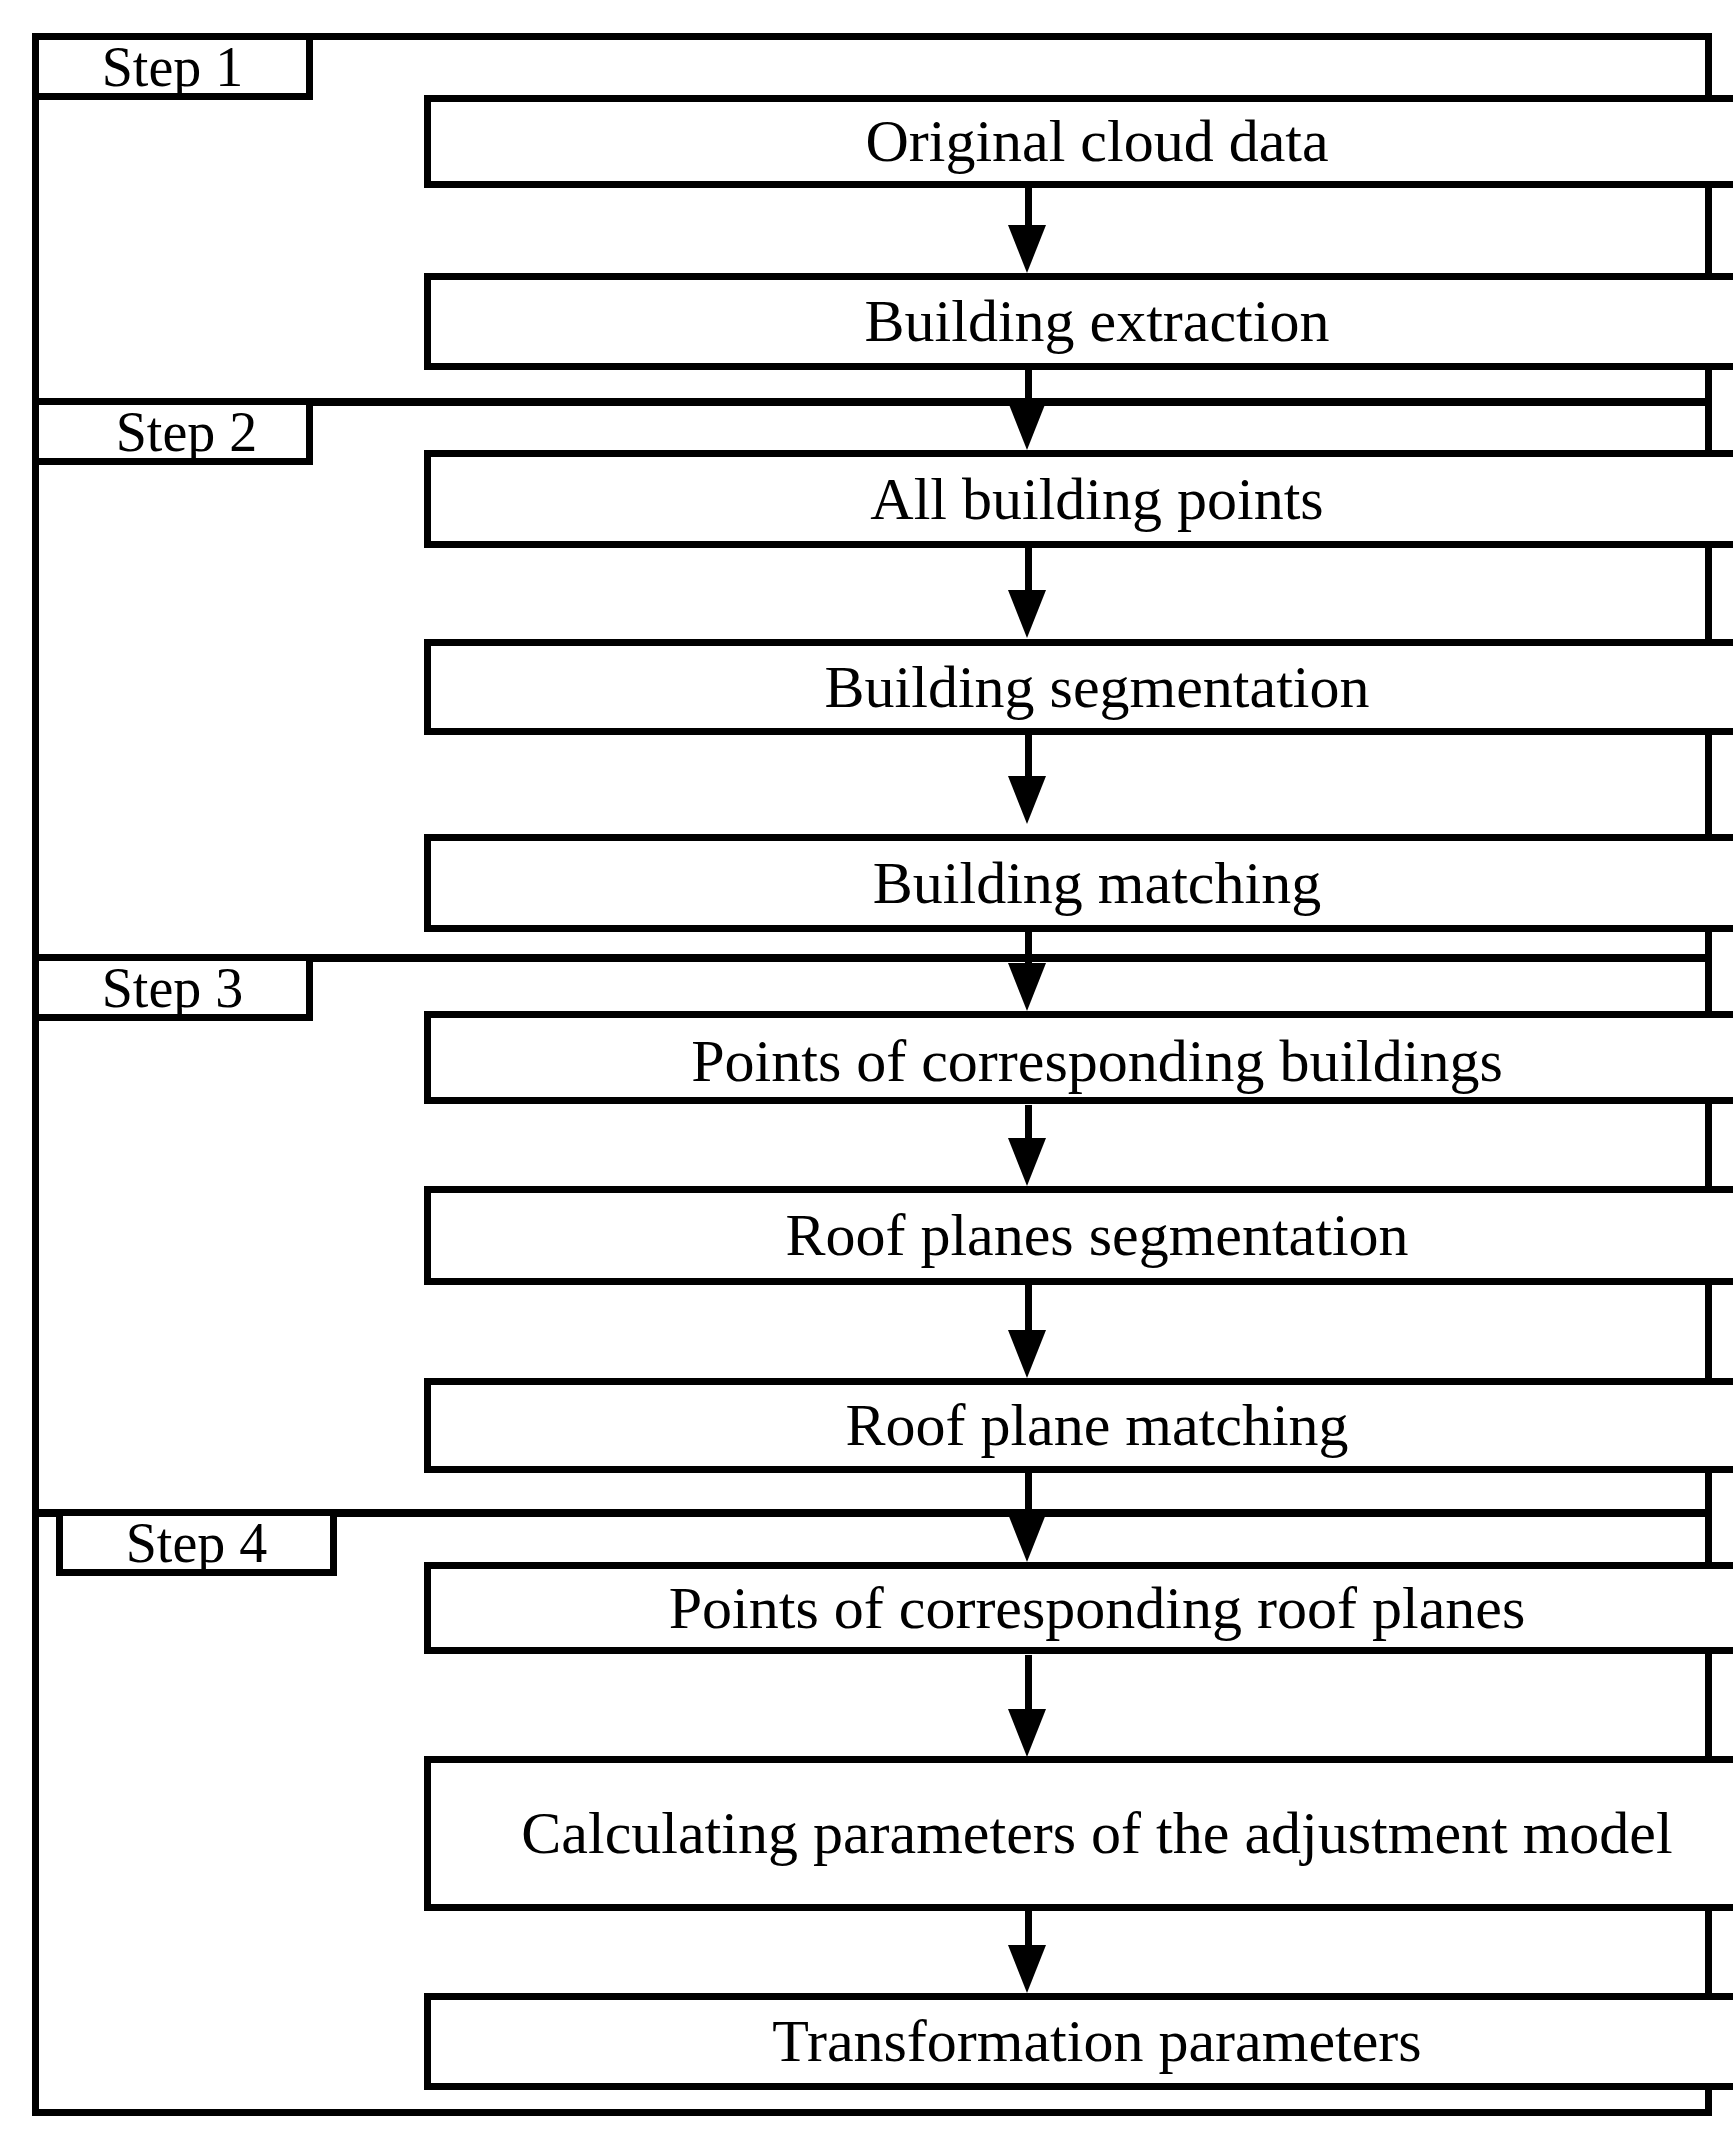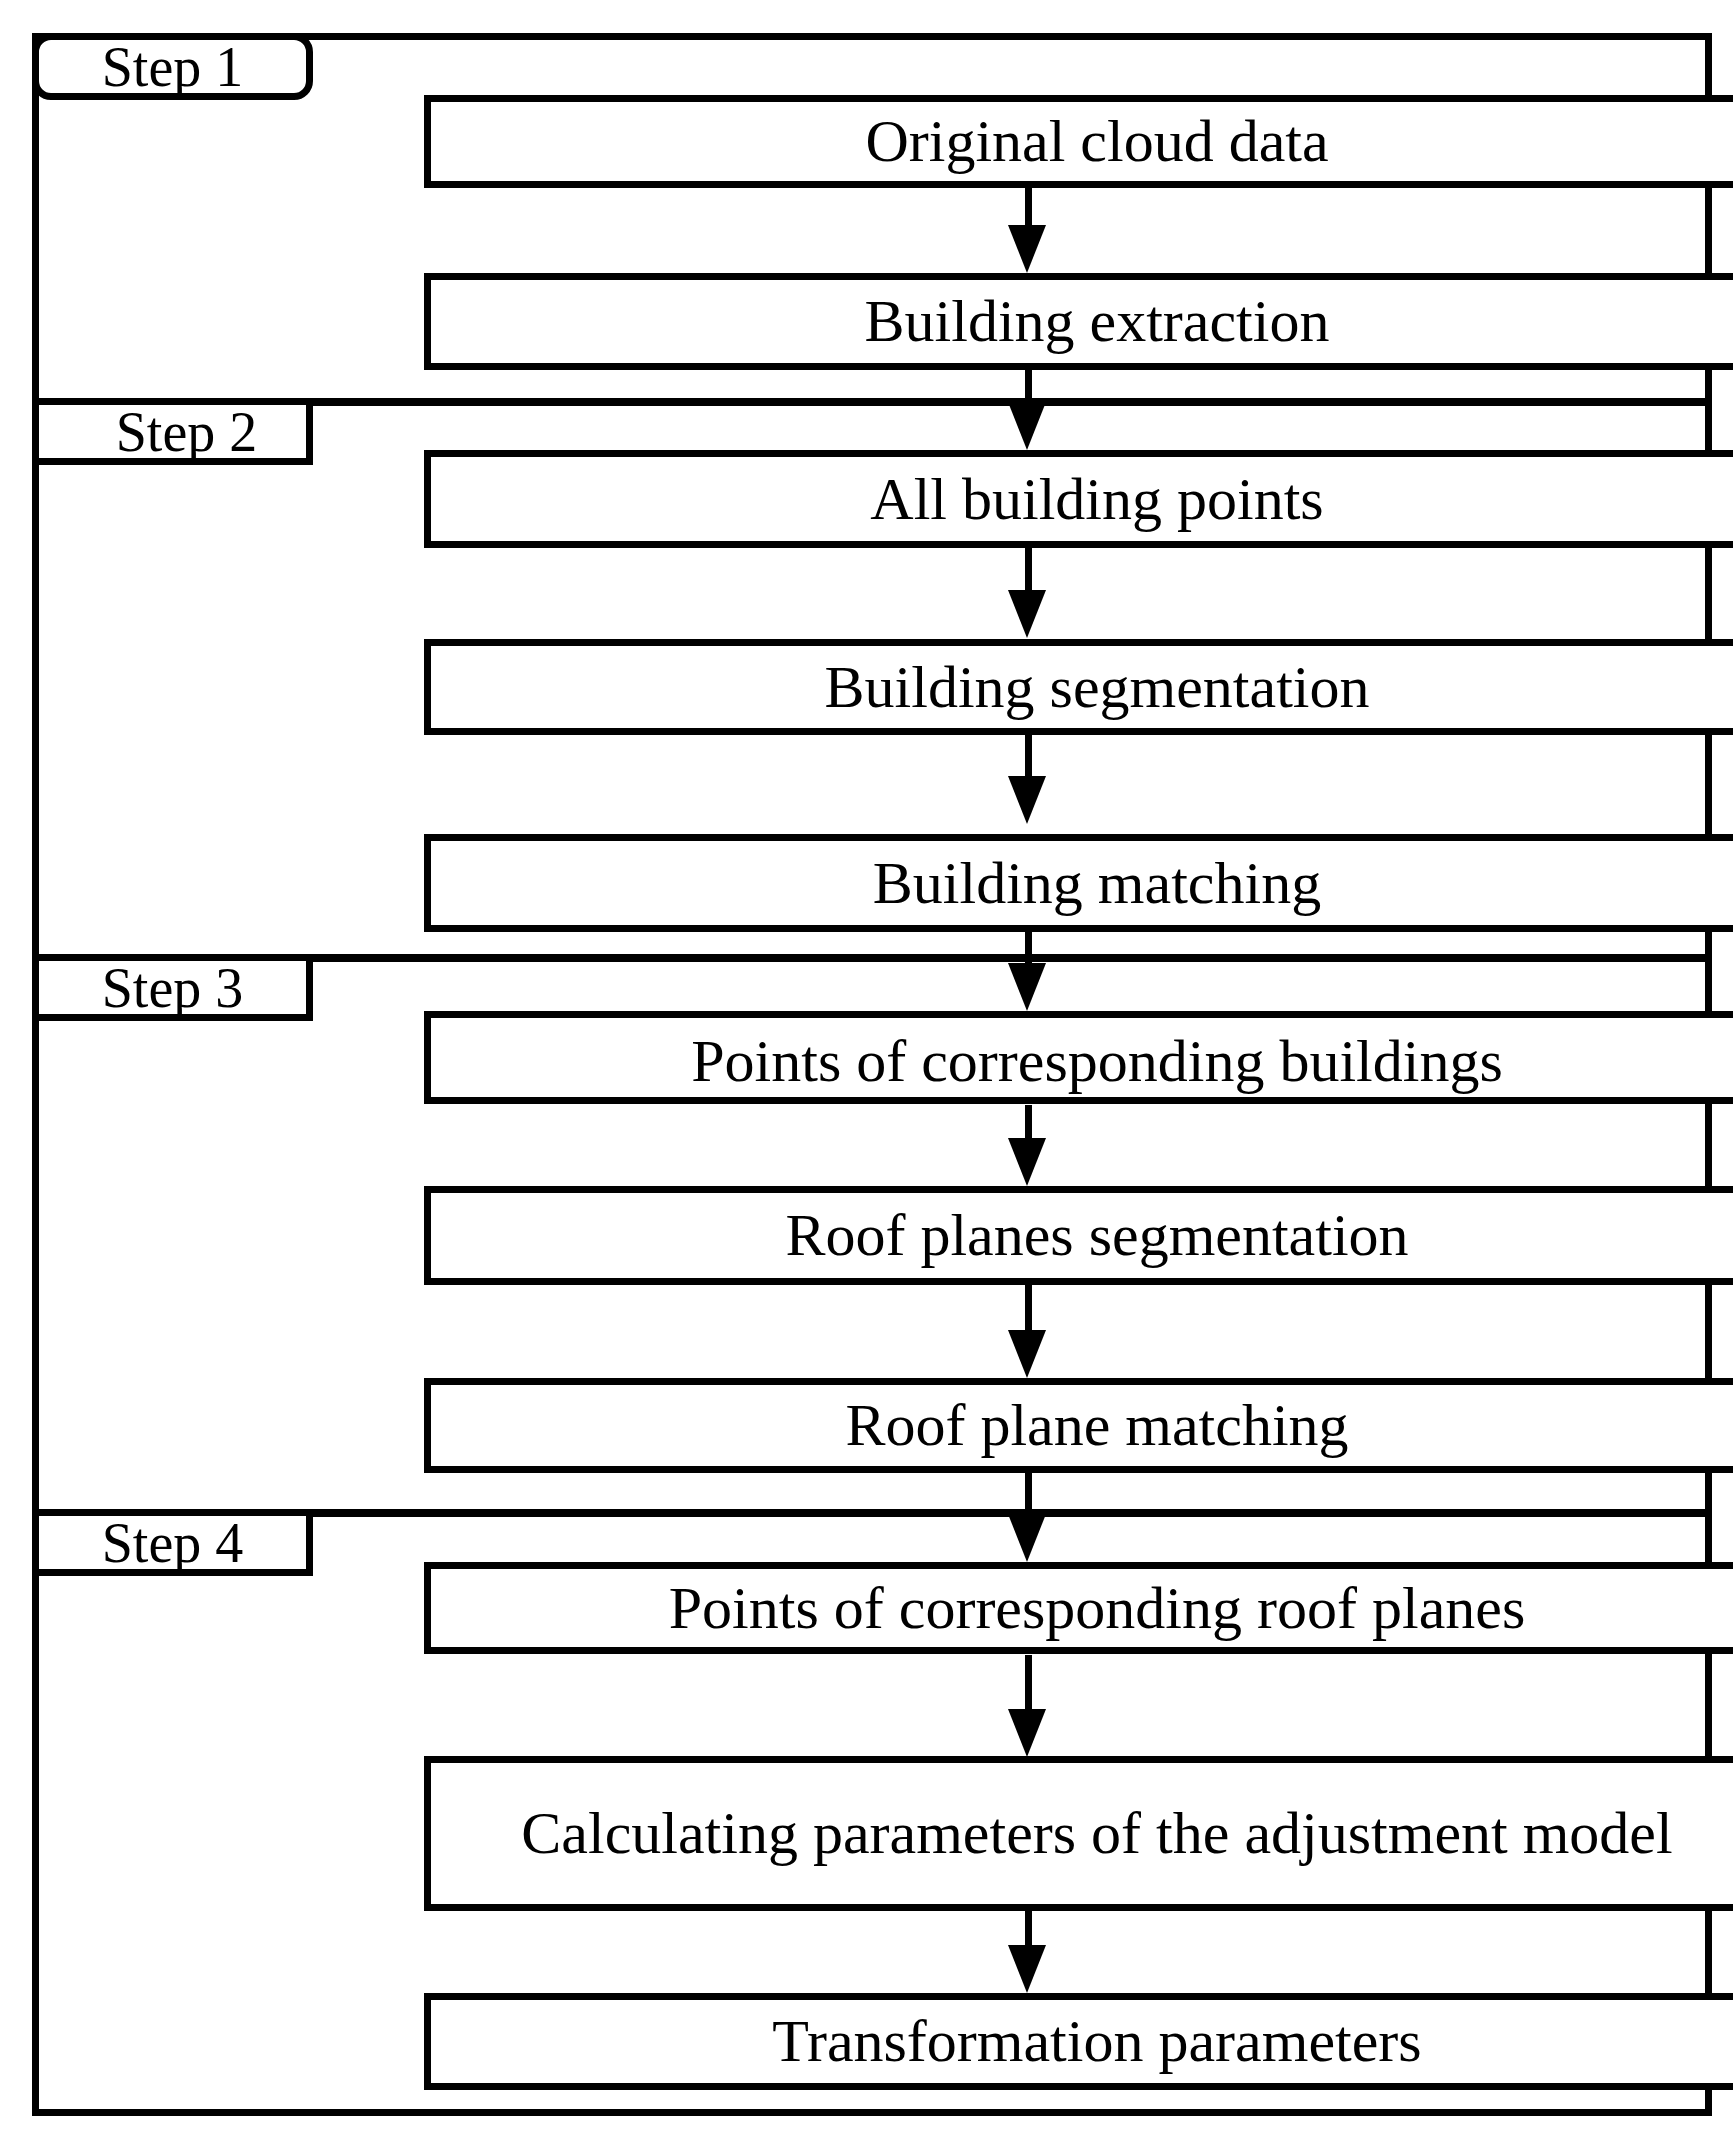--- a/index.html
+++ b/index.html
@@ -46,24 +46,24 @@
     height: 67px;
     border: 7.5px solid #000;
     background: #fff;
     display: flex;
     align-items: center;
     justify-content: center;
     font-size: 56px;
     line-height: 1;
     z-index: 3;
   }
-  .step-label-1 { top: 33px; border-radius: 19px; }
+  .step-label-1 { top: 33px; }
   .step-label-2 { top: 398px; padding-left: 28px; }
   .step-label-3 { top: 954px; }
-  .step-label-4 { top: 1509px; }
+  .step-label-4 { top: 1509px; margin-left: 24px; }
 
   
   .flow-box {
     position: absolute;
     left: 424px;
     width: 1346px;
     border: 7.5px solid #000;
     background: #fff;
     display: flex;
     align-items: center;

